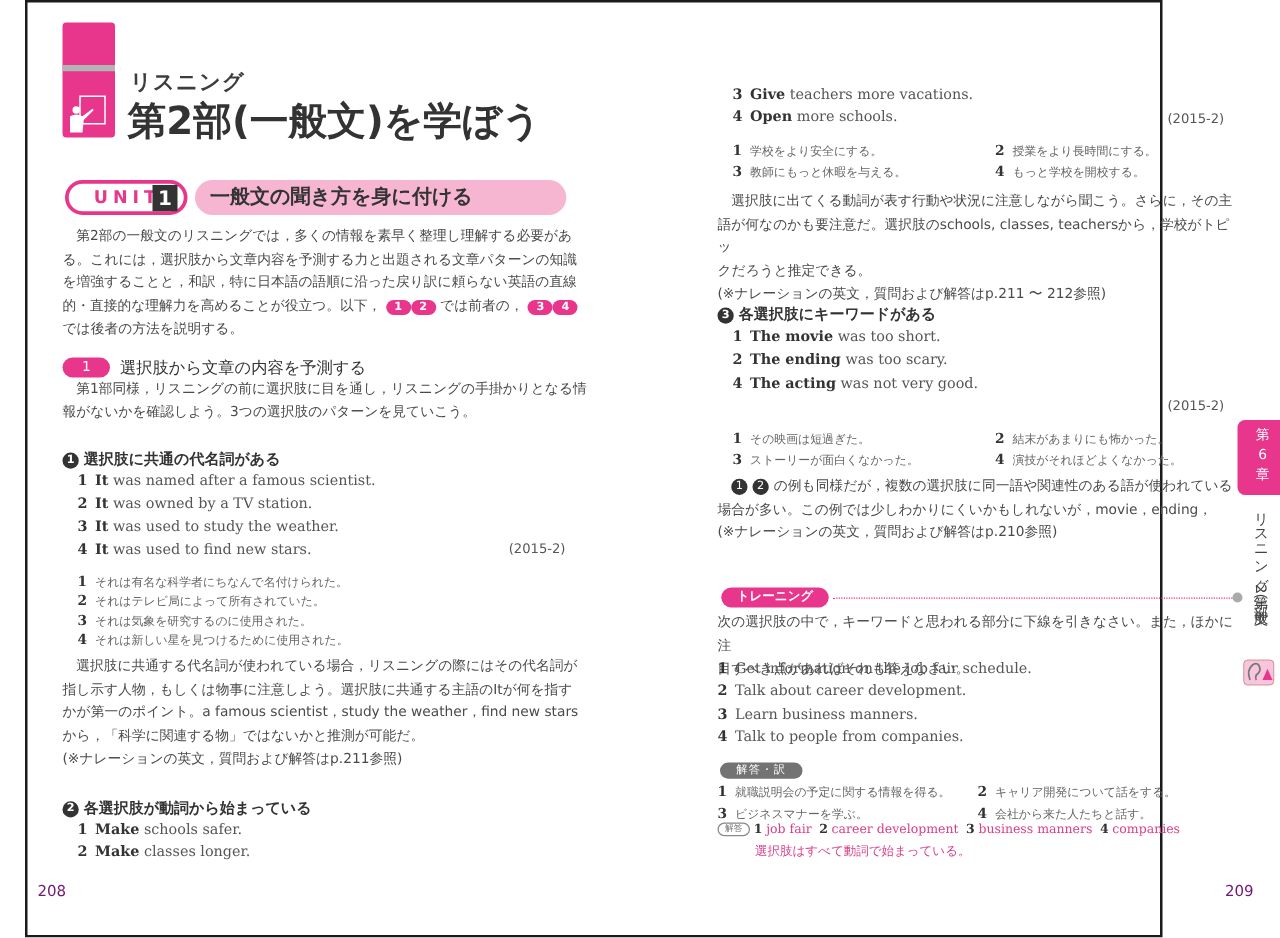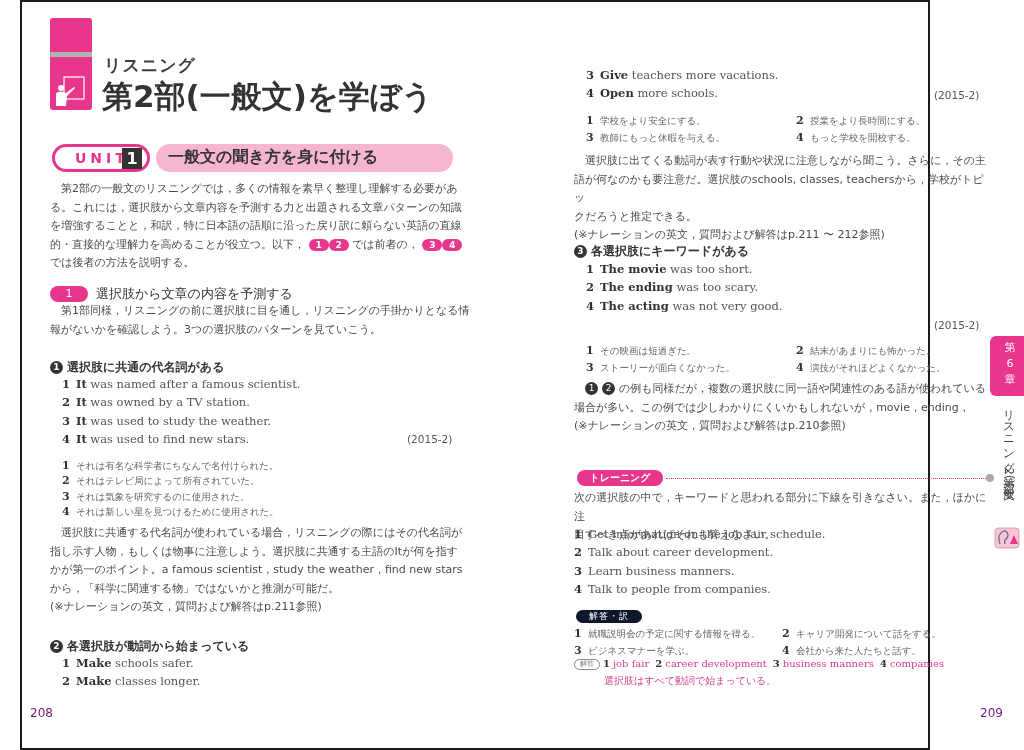--- a/index.html
+++ b/index.html
@@ -44,21 +44,21 @@
   .jp-list .n { font-weight: bold; color: #333; display: inline-block; width: 14px; font-size: 11px; }
   .jp-grid { position: absolute; font-family: "DejaVu Serif", serif; font-size: 9.5px; color: #666; display: grid; grid-template-columns: 210px 200px; row-gap: 3px; }
   .jp-grid .n { font-weight: bold; color: #333; display: inline-block; width: 14px; font-size: 11px; }
 
   .page-num { position: absolute; font-size: 12px; color: #701a75; }
 
   
   .train-badge { position: absolute; left: 43px; top: 468px; width: 86px; height: 16px; background: #e8368c; border-radius: 8px; color: #fff; font-size: 10px; font-weight: bold; text-align: center; line-height: 16px; }
   .train-line { position: absolute; left: 132px; top: 476px; width: 322px; border-top: 1px dotted #e8368c; }
   .train-dot { position: absolute; left: 452px; top: 472px; width: 8px; height: 8px; border-radius: 50%; background: #aaa; }
-  .ans-badge { position: absolute; left: 42px; top: 608px; width: 66px; height: 13px; background: #0f172a; border-radius: 7px; color: #fff; font-size: 9px; text-align: center; line-height: 13px; letter-spacing: 1px; }
+  .ans-badge { position: absolute; left: 42px; top: 608px; width: 66px; height: 13px; background: #737373; border-radius: 7px; color: #fff; font-size: 9px; text-align: center; line-height: 13px; letter-spacing: 1px; }
   .ans-key { position: absolute; left: 40px; top: 656px; font-family: "DejaVu Serif", serif; font-size: 10px; color: #d9408a; white-space: nowrap; }
   .ans-key .tag { display: inline-block; width: 26px; height: 11px; border: 1px solid #888; border-radius: 6px; font-size: 7px; color: #777; text-align: center; line-height: 9px; vertical-align: 1px; margin-right: 3px; }
   .ans-key .n { color: #333; font-weight: bold; margin: 0 3px 0 6px; }
   .ans-key2 { position: absolute; left: 70px; top: 672px; font-family: "DejaVu Serif", serif; font-size: 10px; color: #d9408a; }
 
   
   .side-tab { position: absolute; left: 456px; top: 334px; width: 54px; height: 60px; background: #e8368c; border-radius: 6px 0 0 6px; }
   .side-tab .dash { position: absolute; left: 36px; top: 0; height: 60px; border-left: 1px dashed #fff; }
   .side-tab .txt { position: absolute; left: 12px; top: 4px; width: 16px; color: #fff; font-size: 11px; line-height: 16px; text-align: center; }
   .side-label { position: absolute; left: 466px; top: 400px; width: 16px; font-size: 11.5px; line-height: 14.6px; color: #444; writing-mode: vertical-rl; white-space: nowrap; }

